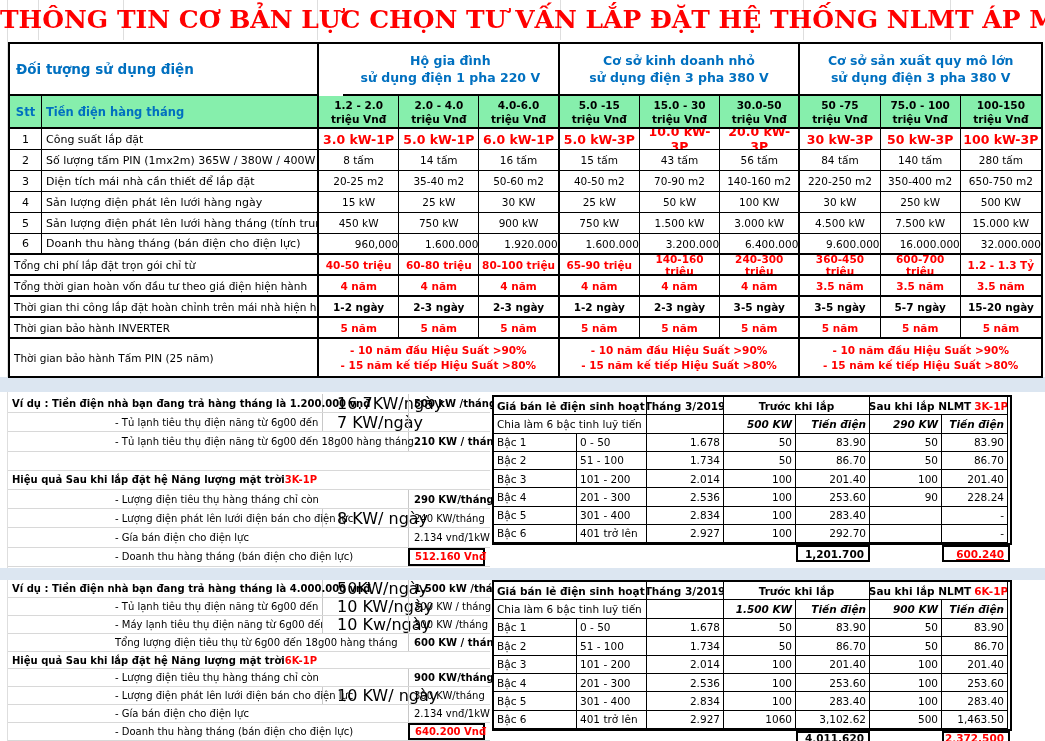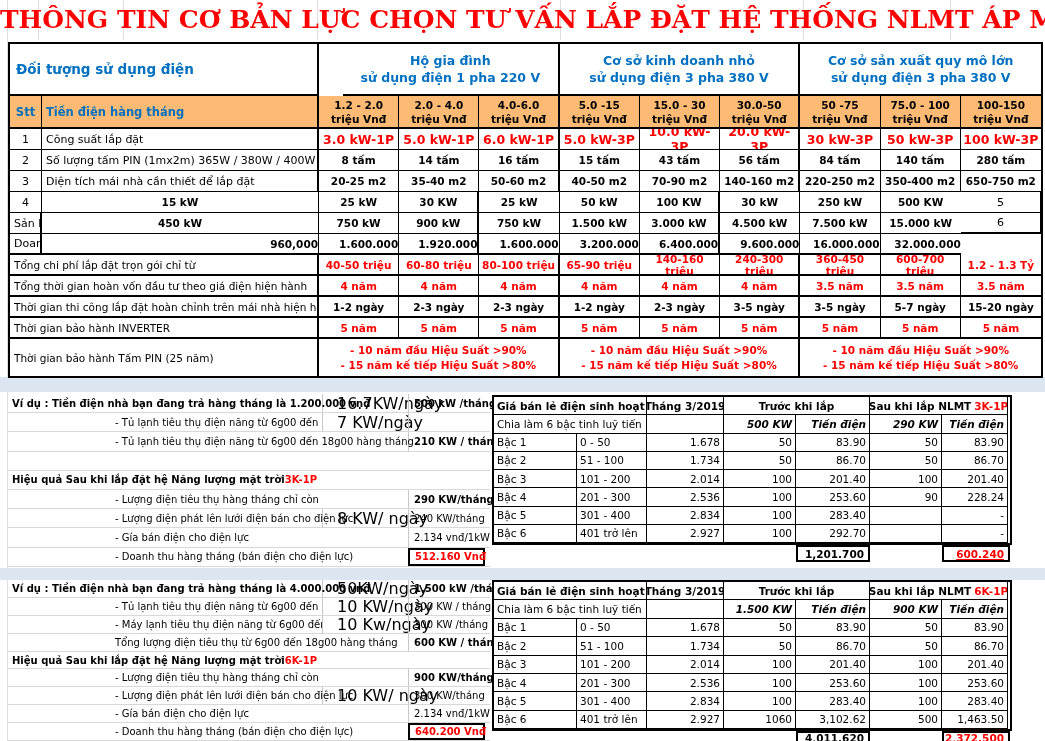--- a/index.html
+++ b/index.html
@@ -13,27 +13,27 @@
   
   .mt{position:absolute;left:8px;top:42px;width:1035px;box-sizing:border-box;background:#fff;
       display:grid;grid-template-columns:32px 277px repeat(9,1fr);
       grid-template-rows:52px 33px repeat(6,21px) repeat(4,21px) 37px;border:2px solid #000;}
   .c{border-right:1px solid #000;border-bottom:1px solid #000;display:flex;align-items:center;
      justify-content:center;text-align:center;overflow:hidden;min-width:0;box-sizing:border-box;}
   .l{justify-content:flex-start;text-align:left;padding-left:4px;}
   .br2{border-right-width:2px;} .br0{border-right:none;} .bb2{border-bottom-width:2px;} .bb0{border-bottom:none;}
   .corner{font-weight:bold;color:#0070C0;font-size:13.5px;padding-left:6px;}
   .ghead{font-weight:bold;color:#0070C0;font-size:12.5px;flex-direction:column;line-height:17px;}
-  .orange{background:#fdba74;font-weight:bold;}
+  .orange{background:#86efac;font-weight:bold;}
   .obl{color:#0070C0;font-size:11.5px;}
   .tier{font-size:10.5px;flex-direction:column;line-height:14px;}
   .stt{font-size:11px;}
   .rlab{font-size:11px;white-space:nowrap;}
   .flab{font-size:10.5px;white-space:nowrap;}
-  .val{font-size:10.5px;font-weight:bold;}
+  .val{font-size:10.5px;font-weight:normal;}
   .vred{font-size:12.5px;font-weight:bold;color:#FF0000;}
   .vr{justify-content:flex-end;text-align:left;padding-right:0;}
   .fval{font-size:10.5px;font-weight:bold;}
   .red{color:#FF0000;}
   .pin{font-size:10.5px;font-weight:bold;color:#FF0000;flex-direction:column;line-height:15px;}
 
   
   .xl{position:absolute;left:8px;width:482px;display:flex;flex-direction:column;}
   .xrow{display:flex;align-items:stretch;border-bottom:1px solid #d8d8d8;box-sizing:border-box;}
   .xlab{width:314px;flex-shrink:0;display:flex;align-items:center;padding-left:4px;font-size:10px;
@@ -160,20 +160,21 @@
       <div class="c val">20-25 m2</div>
       <div class="c val">35-40 m2</div>
       <div class="c val br2">50-60 m2</div>
       <div class="c val">40-50 m2</div>
       <div class="c val">70-90 m2</div>
       <div class="c val br2">140-160 m2</div>
       <div class="c val">220-250 m2</div>
       <div class="c val">350-400 m2</div>
       <div class="c val br0">650-750 m2</div>
       <div class="c stt">4</div>
+      <div class="c l rlab br2">Sản lượng điện phát lên lưới hàng ngày</div>
       <div class="c val">15 kW</div>
       <div class="c val">25 kW</div>
       <div class="c val br2">30 KW</div>
       <div class="c val">25 kW</div>
       <div class="c val">50 kW</div>
       <div class="c val br2">100 KW</div>
       <div class="c val">30 kW</div>
       <div class="c val">250 kW</div>
       <div class="c val br0">500 KW</div>
       <div class="c stt">5</div>

